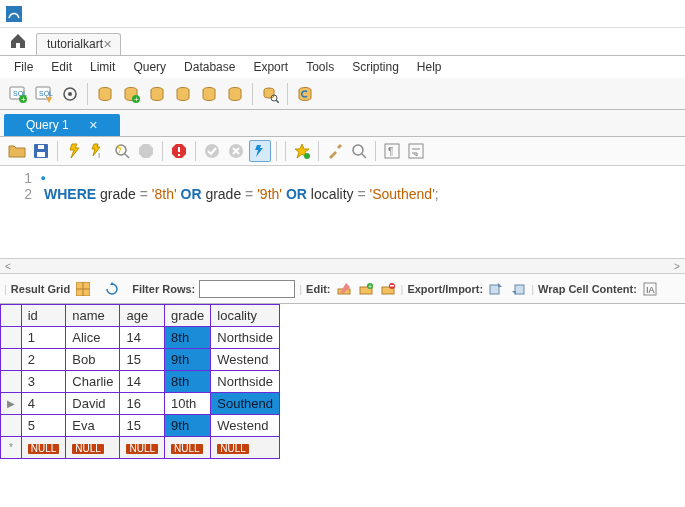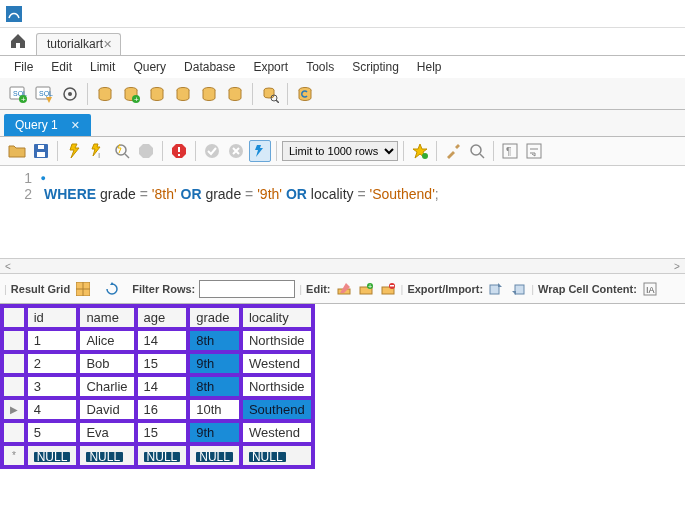--- a/index.html
+++ b/index.html
@@ -15,21 +15,21 @@
 .conn-tab .x { color: #888; font-size: 11px; cursor: pointer; }
 
 .menubar { height: 22px; display: flex; align-items: center; padding: 4px 6px; gap: 2px; }
 .menubar span { padding: 2px 8px; cursor: default; font-size: 12px; color: #333; }
 
 .toolbar { height: 32px; display: flex; align-items: center; padding: 0 6px; gap: 2px; border-bottom: 1px solid #bbb; background: #f7f7f7; }
 .toolbar .btn { width: 24px; height: 24px; display: flex; align-items: center; justify-content: center; border: 1px solid transparent; border-radius: 2px; }
 .toolbar .sep { width: 1px; height: 22px; background: #ccc; margin: 0 3px; }
 
 .query-tabbar { height: 26px; display: flex; align-items: flex-end; padding: 0 4px; background: #f7f7f7; }
-.query-tab { background: #1a8cd8; color: #fff; padding: 4px 11px; border-radius: 2px 2px 0 0; display: flex; align-items: center; gap: 13px; font-size: 12px; }
+.query-tab { background: #1a8cd8; color: #fff; padding: 4px 22px; border-radius: 2px 2px 0 0; display: flex; align-items: center; gap: 20px; font-size: 12px; }
 .query-tab .x { color: #e6f3fb; font-size: 11px; cursor: pointer; }
 
 .editor-toolbar { height: 30px; display: flex; align-items: center; padding: 0 6px; gap: 2px; border-top: 1px solid #bbb; border-bottom: 1px solid #ccc; background: #fafafa; }
 .editor-toolbar .btn { width: 22px; height: 22px; display: flex; align-items: center; justify-content: center; }
 .editor-toolbar .sep { width: 1px; height: 20px; background: #ccc; margin: 0 3px; }
 .editor-toolbar select { font-size: 11px; height: 20px; border: 1px solid #aaa; padding: 0 2px; }
 .editor-toolbar .btn.active { border: 1px solid #68a6d8; background: #d6e9f8; border-radius: 2px; }
 
 .code-area { font-family: Consolas, "Courier New", monospace; font-size: 14px; padding: 4px 0; height: 92px; }
 .code-line { display: flex; }
@@ -43,25 +43,25 @@
 .hscrollbar { height: 16px; border-top: 1px solid #ccc; border-bottom: 1px solid #ccc; display:flex; align-items:center; justify-content:space-between; background:#f5f5f5;}
 .hscrollbar .arr { width:16px; text-align:center; color:#888; font-size:10px; }
 
 .result-toolbar { height: 30px; display: flex; align-items: center; padding: 0 4px; gap: 4px; border-bottom: 1px solid #bbb; background: #fafafa; font-size: 11px; }
 .result-toolbar .filter-input { width: 96px; height: 18px; border: 1px solid #888; }
 .result-toolbar .sep { color: #ccc; }
 .result-toolbar .lbl { color: #444; font-weight: bold; }
 .result-toolbar .ib { width: 18px; height: 18px; display: inline-flex; align-items: center; justify-content: center; }
 
 table.grid { border-collapse: collapse; font-size: 13px; }
-table.grid th, table.grid td { border: 4px solid #6d28d9; padding: 2px 6px; text-align: left; height: 22px; }
+table.grid th, table.grid td { border: 1px solid #6d28d9; padding: 2px 6px; text-align: left; height: 22px; }
 table.grid th { background: #f5f5f5; font-weight: normal; }
 table.grid .rowh { width: 18px; background: #f5f5f5; text-align: center; color: #888; font-size: 10px; }
 .hl { background: #1a8cd8; color: #0f172a; }
-.null-pill { display:inline-block; background:#0c4a6e; color:#fff; font-size:12px; padding:0 3px; border-radius:1px; line-height:10px; vertical-align:middle;}
+.null-pill { display:inline-block; background:#c2410c; color:#fff; font-size:10px; padding:0 3px; border-radius:1px; line-height:10px; vertical-align:middle;}
 .nullrow td, .nullrow th { background: #f3f3f3; }
 
 svg { display: block; }
 </style>
 </head>
 <body>
 
 <div class="titlebar">
   <svg class="logo" viewBox="0 0 16 16">
       <rect width="16" height="16" fill="#2a7ab9"></rect>
@@ -235,21 +235,20 @@
         <circle cx="8" cy="8" r="7" fill="#ccc"></circle>
         <path d="M5 5 L11 11 M11 5 L5 11" stroke="#fff" stroke-width="2"></path>
       </svg>
     </div>
   <div class="btn active">
       <svg width="16" height="16">
         <path d="M5 2 L3 7 L6 7 L4 14 L11 5 L8 5 L9 2 Z" fill="#1a8cd8"></path>
       </svg>
     </div>
   <div class="sep"></div>
-  <select><option>Limit to 1000 rows</option></select>
   <div class="sep"></div>
   <div class="btn">
       <svg width="16" height="16">
         <path d="M8 1 L10 6 L15 6 L11 9 L13 15 L8 11 L3 15 L5 9 L1 6 L6 6 Z" fill="#f5c000" stroke="#c09000"></path>
         <circle cx="13" cy="13" r="3" fill="#3a3"></circle>
       </svg>
     </div>
   <div class="sep"></div>
   <div class="btn">
       <svg width="16" height="16">

